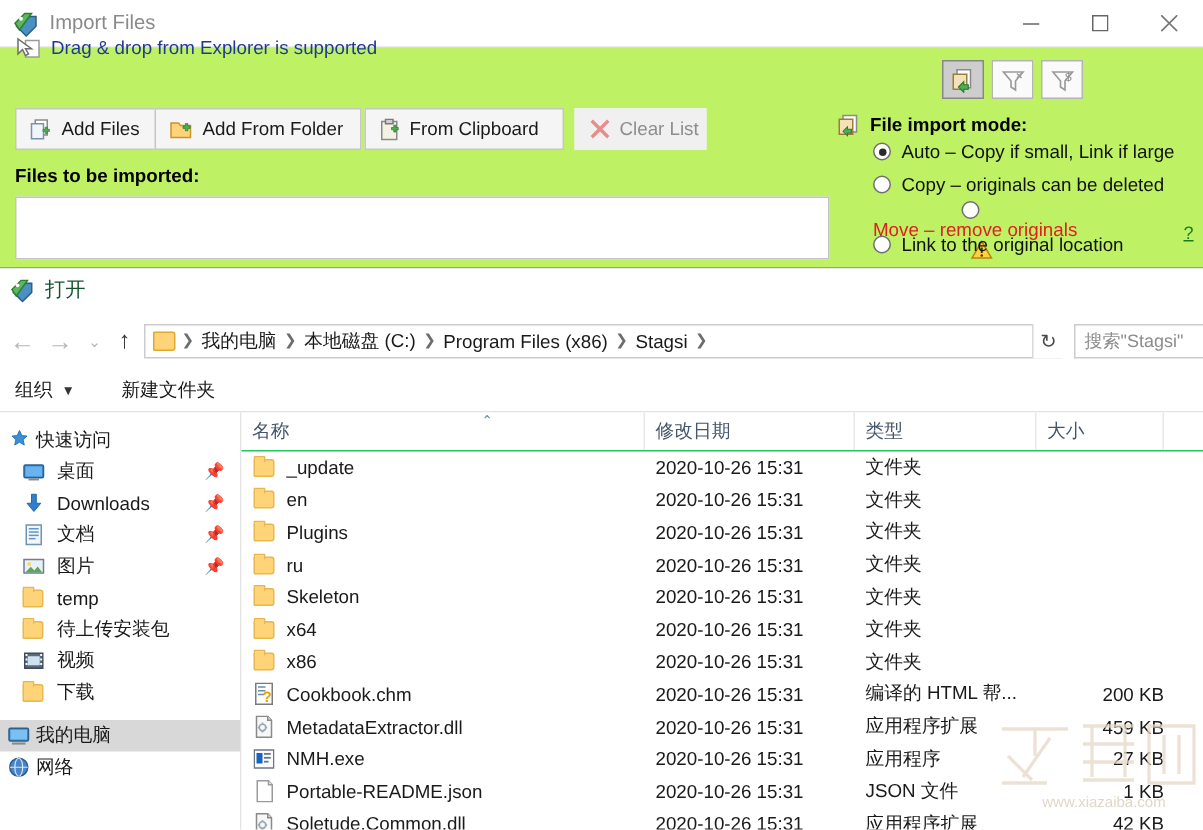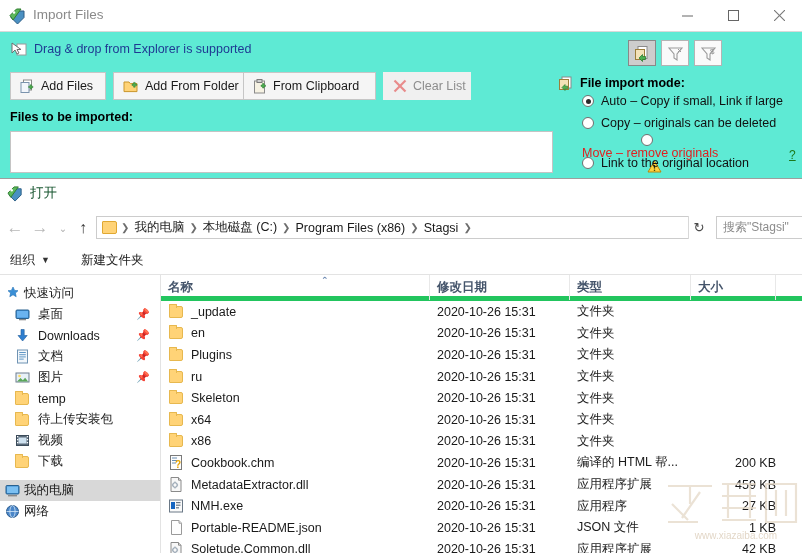--- a/index.html
+++ b/index.html
@@ -8,21 +8,21 @@
     font-family: "Liberation Sans", "DejaVu Sans", sans-serif;
     font-size: 12px;
     background: #ffffff;
     overflow: hidden;
   }
   #root { position: relative; width: 802px; height: 553px; }
 
   
   .import-window {
     position: absolute; left: 0; top: 0; width: 802px; height: 186px;
-    background: #5eead4;
+    background: #bef264;
     border: 1px solid #9a9a9a;
     border-top: none; border-left: none; border-right: none;
   }
   .titlebar {
     position: absolute; left: 0; top: 0; width: 802px; height: 32px;
     background: #ffffff;
     border-bottom: 1px solid #d9d9d9;
   }
   .title-icon {
     position: absolute; left: 9px; top: 7px; width: 18px; height: 18px;
@@ -35,21 +35,21 @@
   .win-btn {
     position: absolute; top: 0; width: 46px; height: 31px;
     display: flex; align-items: center; justify-content: center;
     color: #5a5a5a;
   }
   .win-min { left: 664px; }
   .win-max { left: 710px; }
   .win-close { left: 756px; }
 
   .dragdrop-row {
-    position: absolute; left: 0; top: 33px; width: 802px; height: 33px;
+    position: absolute; left: 0; top: 16px; width: 802px; height: 33px;
   }
   .dragdrop-icon { position: absolute; left: 10px; top: 8px; width: 18px; height: 18px; }
   .dragdrop-text {
     position: absolute; left: 34px; top: 9px;
     color: #1f3a93; font-size: 12.5px;
   }
 
   .tool-sq {
     position: absolute; top: 40px; width: 28px; height: 26px;
     border: 1px solid #b4b4b4; background: #fafafa;
@@ -64,21 +64,21 @@
   .tb-btn {
     position: absolute; top: 0; height: 28px;
     background: #f5f5f5; border: 1px solid #c6c6c6;
     display: flex; align-items: center; padding: 0 9px;
     font-size: 12.5px; color: #1a1a1a;
     white-space: nowrap;
   }
   .tb-btn .bi { margin-right: 6px; display: inline-flex; }
   .tb-btn.disabled { color: #8d8d8d; background: #f0f0f0; border-color: #f0f0f0; }
   .b-addfiles   { left: 10px;  width: 96px; }
-  .b-addfolder  { left: 113px; width: 138px; }
+  .b-addfolder  { left: 103px; width: 138px; }
   .b-clipboard  { left: 243px; width: 133px; }
   .b-clear      { left: 383px; width: 88px; }
   .help-q {
     position: absolute; top: 76px; font-size: 12px; color: #1c7a1c;
     text-decoration: underline; cursor: pointer;
   }
   .help-q1 { left: 477px; }
   .help-q2 { left: 789px; }
 
   .files-label {
@@ -205,22 +205,21 @@
     position: absolute; left: 160px; top: 96px; width: 1px; height: 279px;
     background: #e3e3e3;
   }
 
   .filepane {
     position: absolute; left: 161px; top: 96px; width: 641px; height: 279px;
     background: #ffffff;
   }
   .col-head {
     position: absolute; left: 0; top: 0; width: 641px; height: 26px;
-    border-bottom: 5px solid #22c55e;
-    font-weight: bold;
+    border-bottom: 1px solid #22c55e;
   }
   .col {
     position: absolute; top: 0; height: 25px;
     display: flex; align-items: center;
     font-size: 12.5px; color: #45556b;
     border-right: 1px solid #e8e8e8;
     padding-left: 7px;
   }
   .sort-caret {
     position: absolute; left: 160px; top: 0px; font-size: 9px; color: #6d8ab3;

